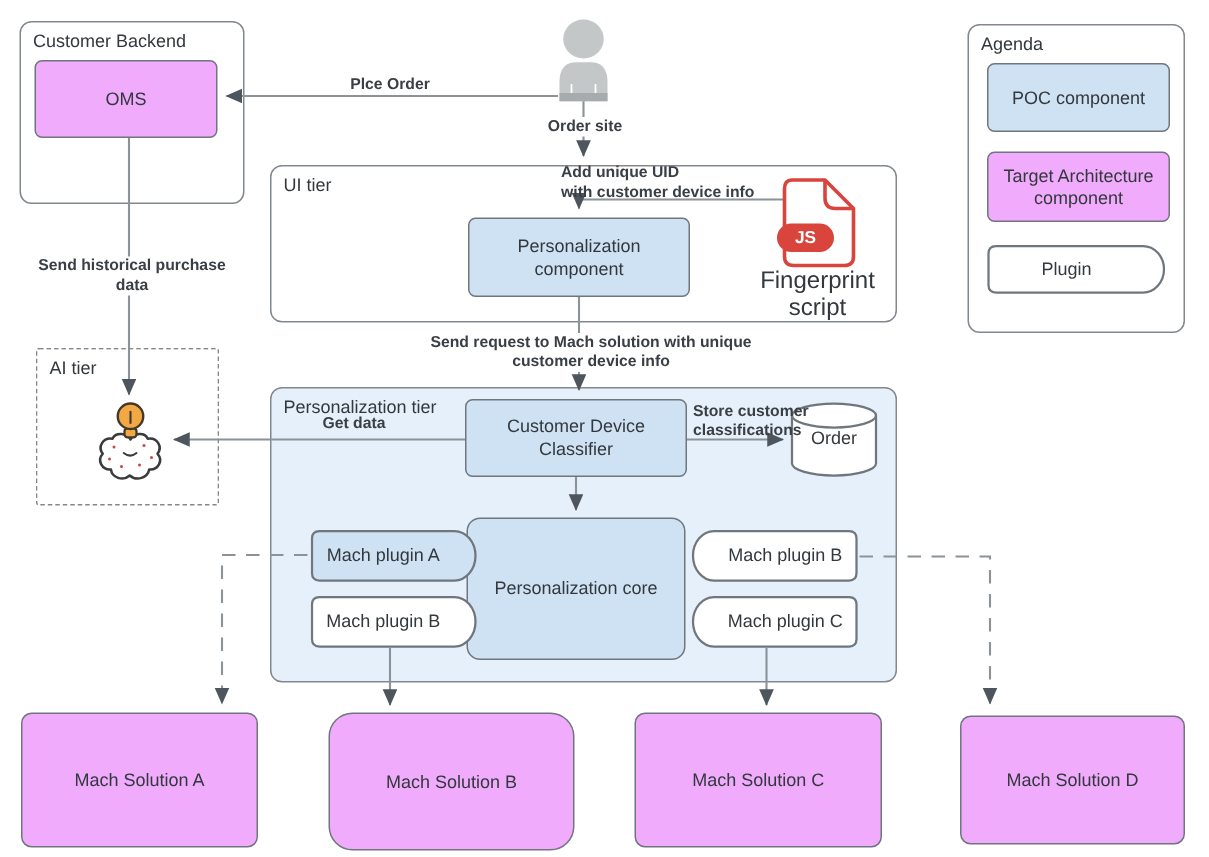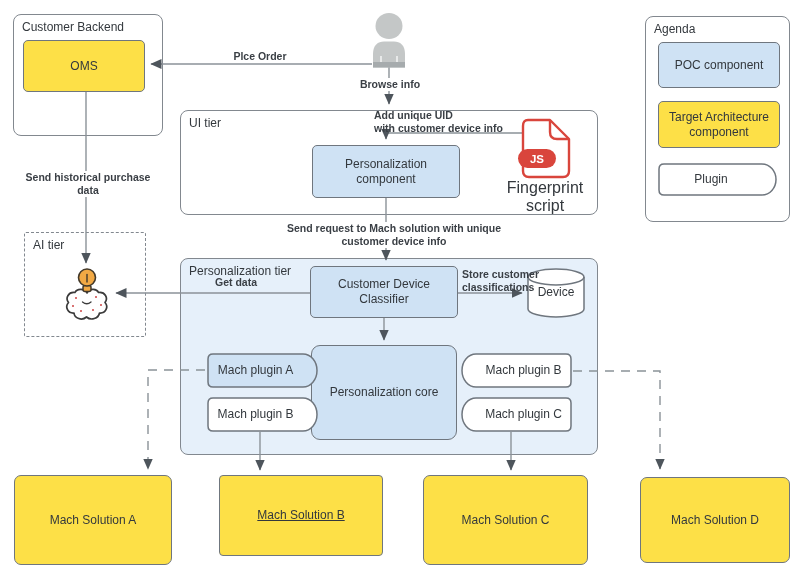--- a/index.html
+++ b/index.html
@@ -8,21 +8,21 @@
     --script-red:#d9453c; --bulb-amber:#f2a944; --person-gray:#c4c7c7; --text-dark:#33383d;
   }
   html,body{margin:0;padding:0;background:#fff;}
   .canvas{position:relative;width:806px;height:571px;background:#fff;overflow:hidden;
           font-family:"Liberation Sans","DejaVu Sans",sans-serif;color:var(--text-dark);}
   .abs{position:absolute;box-sizing:border-box;}
   .container{border:1.6px solid var(--container-border);border-radius:8px;background:#fff;}
   .container .clabel{position:absolute;top:5px;left:8px;font-size:12px;white-space:nowrap;}
   .tier{background:var(--tier-bg);}
   .dashed{border:1.8px dashed var(--container-border);background:transparent;border-radius:2px;}
-  .node{border:1.4px solid var(--shape-border);border-radius:5px;background:#fde047;
+  .node{border:1.4px solid var(--shape-border);border-radius:5px;background:#f0abfc;
         display:flex;align-items:center;justify-content:center;text-align:center;
         font-size:12px;line-height:1.25;padding:2px;}
   .blue{background:var(--node-blue);}
   .edge-label{font-size:10.5px;font-weight:bold;color:#3a3f45;text-align:center;line-height:1.22;}
   .wbg{background:#fff;padding:0 2px;}
   .left-align{text-align:left;}
   svg{display:block;}
   .shape-stroke{stroke:var(--shape-border);stroke-width:1.5;fill:#fff;}
   .shape-stroke.bluefill{fill:var(--node-blue);}
   .plug-label{position:absolute;font-size:12px;color:var(--text-dark);text-align:center;}
@@ -113,21 +113,21 @@
 
   <div class="abs node blue" style="left:310px;top:266px;width:148px;height:52px;">
     <span>Customer Device Classifier</span>
   </div>
 
   <div class="abs" style="left:526px;top:267px;width:60px;height:52px;">
     <svg width="60" height="52" viewBox="0 0 60 52">
       <path d="M2,10 C2,5.8 14.5,2 30,2 C45.5,2 58,5.8 58,10 L58,42 C58,46.2 45.5,50 30,50 C14.5,50 2,46.2 2,42 Z" class="shape-stroke"></path>
       <path d="M2,10 C2,14.2 14.5,18 30,18 C45.5,18 58,14.2 58,10" fill="none" stroke="var(--shape-border)" stroke-width="1.5"></path>
     </svg>
-    <div class="abs" style="left:0;top:18px;width:60px;text-align:center;font-size:12px;">Device</div>
+    <div class="abs" style="left:0;top:18px;width:60px;text-align:center;font-size:12px;">Order</div>
   </div>
 
   <div class="abs node blue" style="left:311px;top:345px;width:146px;height:95px;border-radius:9px;">
     <span>Personalization core</span>
   </div>
 
   <div class="abs" style="left:207px;top:353px;width:113px;height:35px;">
     <svg width="113" height="35" viewBox="0 0 113 35">
         <path class="shape-stroke bluefill" d="M6,1 H96 A14,16.5 0 0 1 96,34 H6 Q1,34 1,29 V6 Q1,1 6,1 Z"></path>
       </svg>
@@ -148,21 +148,21 @@
   <div class="abs" style="left:450px;top:397px;width:122px;height:35px;">
     <svg width="122" height="35" viewBox="0 0 122 35">
         <path class="shape-stroke" d="M116,1 H26 A14,16.5 0 0 0 26,34 H116 Q121,34 121,29 V6 Q121,1 116,1 Z"></path>
       </svg>
     <div class="plug-label" style="left:25px;top:10px;width:97px;">Mach plugin C</div>
   </div>
 
   <div class="abs node" style="left:14px;top:475px;width:158px;height:90px;border-radius:7px;">
     <span>Mach Solution A</span>
   </div>
-  <div class="abs node" style="left:219px;top:475px;width:164px;height:81px;border-radius:4px;text-decoration:underline;">
+  <div class="abs node" style="left:219px;top:475px;width:164px;height:92px;border-radius:16px;">
     <span>Mach Solution B</span>
   </div>
   <div class="abs node" style="left:423px;top:475px;width:165px;height:90px;border-radius:7px;">
     <span>Mach Solution C</span>
   </div>
   <div class="abs node" style="left:640px;top:477px;width:150px;height:86px;border-radius:7px;">
     <span>Mach Solution D</span>
   </div>
 
   <div class="abs node blue" style="left:658px;top:42px;width:122px;height:46px;">
@@ -172,21 +172,21 @@
     <span style="display:block;width:110px;">Target Architecture component</span>
   </div>
   <div class="abs" style="left:658px;top:163px;width:122px;height:33px;">
     <svg width="122" height="33" viewBox="0 0 122 33">
         <path class="shape-stroke" d="M6,1 H104 A14,15.5 0 0 1 104,32 H6 Q1,32 1,27 V6 Q1,1 6,1 Z"></path>
       </svg>
     <div class="plug-label" style="left:0;top:9px;width:106px;">Plugin</div>
   </div>
 
   <div class="abs edge-label" style="left:214px;top:50px;width:92px;">Plce Order</div>
-  <div class="abs edge-label wbg" style="left:349px;top:78px;width:82px;">Browse info</div>
+  <div class="abs edge-label wbg" style="left:349px;top:78px;width:82px;">Order site</div>
   <div class="abs edge-label left-align" style="left:374px;top:109px;width:150px;">
     <div>Add unique UID</div>
     <div>with customer device info</div>
   </div>
   <div class="abs edge-label wbg" style="left:22px;top:171px;width:132px;">Send historical purchase data</div>
   <div class="abs edge-label wbg" style="left:262px;top:222px;width:264px;">Send request to Mach solution with unique customer device info</div>
   <div class="abs edge-label" style="left:198px;top:276px;width:76px;">Get data</div>
   <div class="abs edge-label left-align" style="left:462px;top:268px;width:90px;">
     <div>Store customer</div>
     <div>classifications</div>

